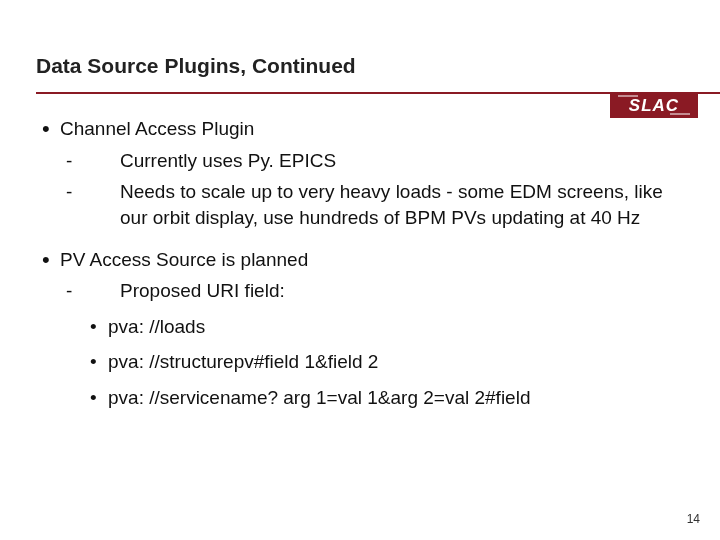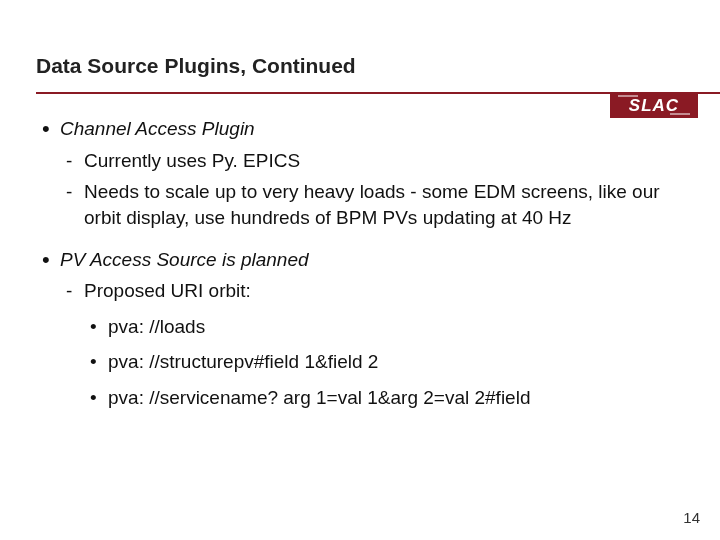--- a/index.html
+++ b/index.html
@@ -59,49 +59,49 @@
     display: flex;
     margin-top: 8px;
   }
   .b1 .dot {
     width: 18px;
     flex: 0 0 18px;
     font-size: 22px;
     line-height: 22px;
     padding-top: 2px;
   }
-  .b1 .txt { flex: 1; font-style: italic; }
+  .b1 .txt { flex: 1; }
   .b2 {
     display: flex;
     margin-top: 6px;
     margin-left: 24px;
   }
   .b2 .dash {
     width: 18px;
     flex: 0 0 18px;
     font-size: 19px;
   }
-  .b2 .txt { flex: 1; }
+  .b2 .txt { flex: 1; margin-left: 36px; }
   .b3 {
     display: flex;
     margin-top: 10px;
     margin-left: 48px;
     font-size: 19px;
   }
   .b3 .bul {
     width: 18px;
     flex: 0 0 18px;
   }
   .b3 .txt { flex: 1; }
   .sp-top { margin-top: 16px; }
   .pagenum {
     position: absolute;
     bottom: 14px;
     right: 20px;
-    font-size: 15px;
+    font-size: 12px;
     color: #333;
   }
 </style>
 </head>
 <body>
 
 <div class="slide">
 
   <div class="title">Data Source Plugins, Continued</div>
 
@@ -133,21 +133,21 @@
       <div class="txt">Needs to scale up to very heavy loads - some EDM screens, like our orbit display, use hundreds of BPM PVs updating at 40 Hz</div>
     </div>
 
     <div class="b1 sp-top">
       <div class="dot">•</div>
       <div class="txt">PV Access Source is planned</div>
     </div>
 
     <div class="b2">
       <div class="dash">-</div>
-      <div class="txt">Proposed URI orbit:</div>
+      <div class="txt">Proposed URI field:</div>
     </div>
 
     <div class="b3">
       <div class="bul">•</div>
       <div class="txt">pva: //loads</div>
     </div>
 
     <div class="b3">
       <div class="bul">•</div>
       <div class="txt">pva: //structurepv#field 1&amp;field 2</div>

